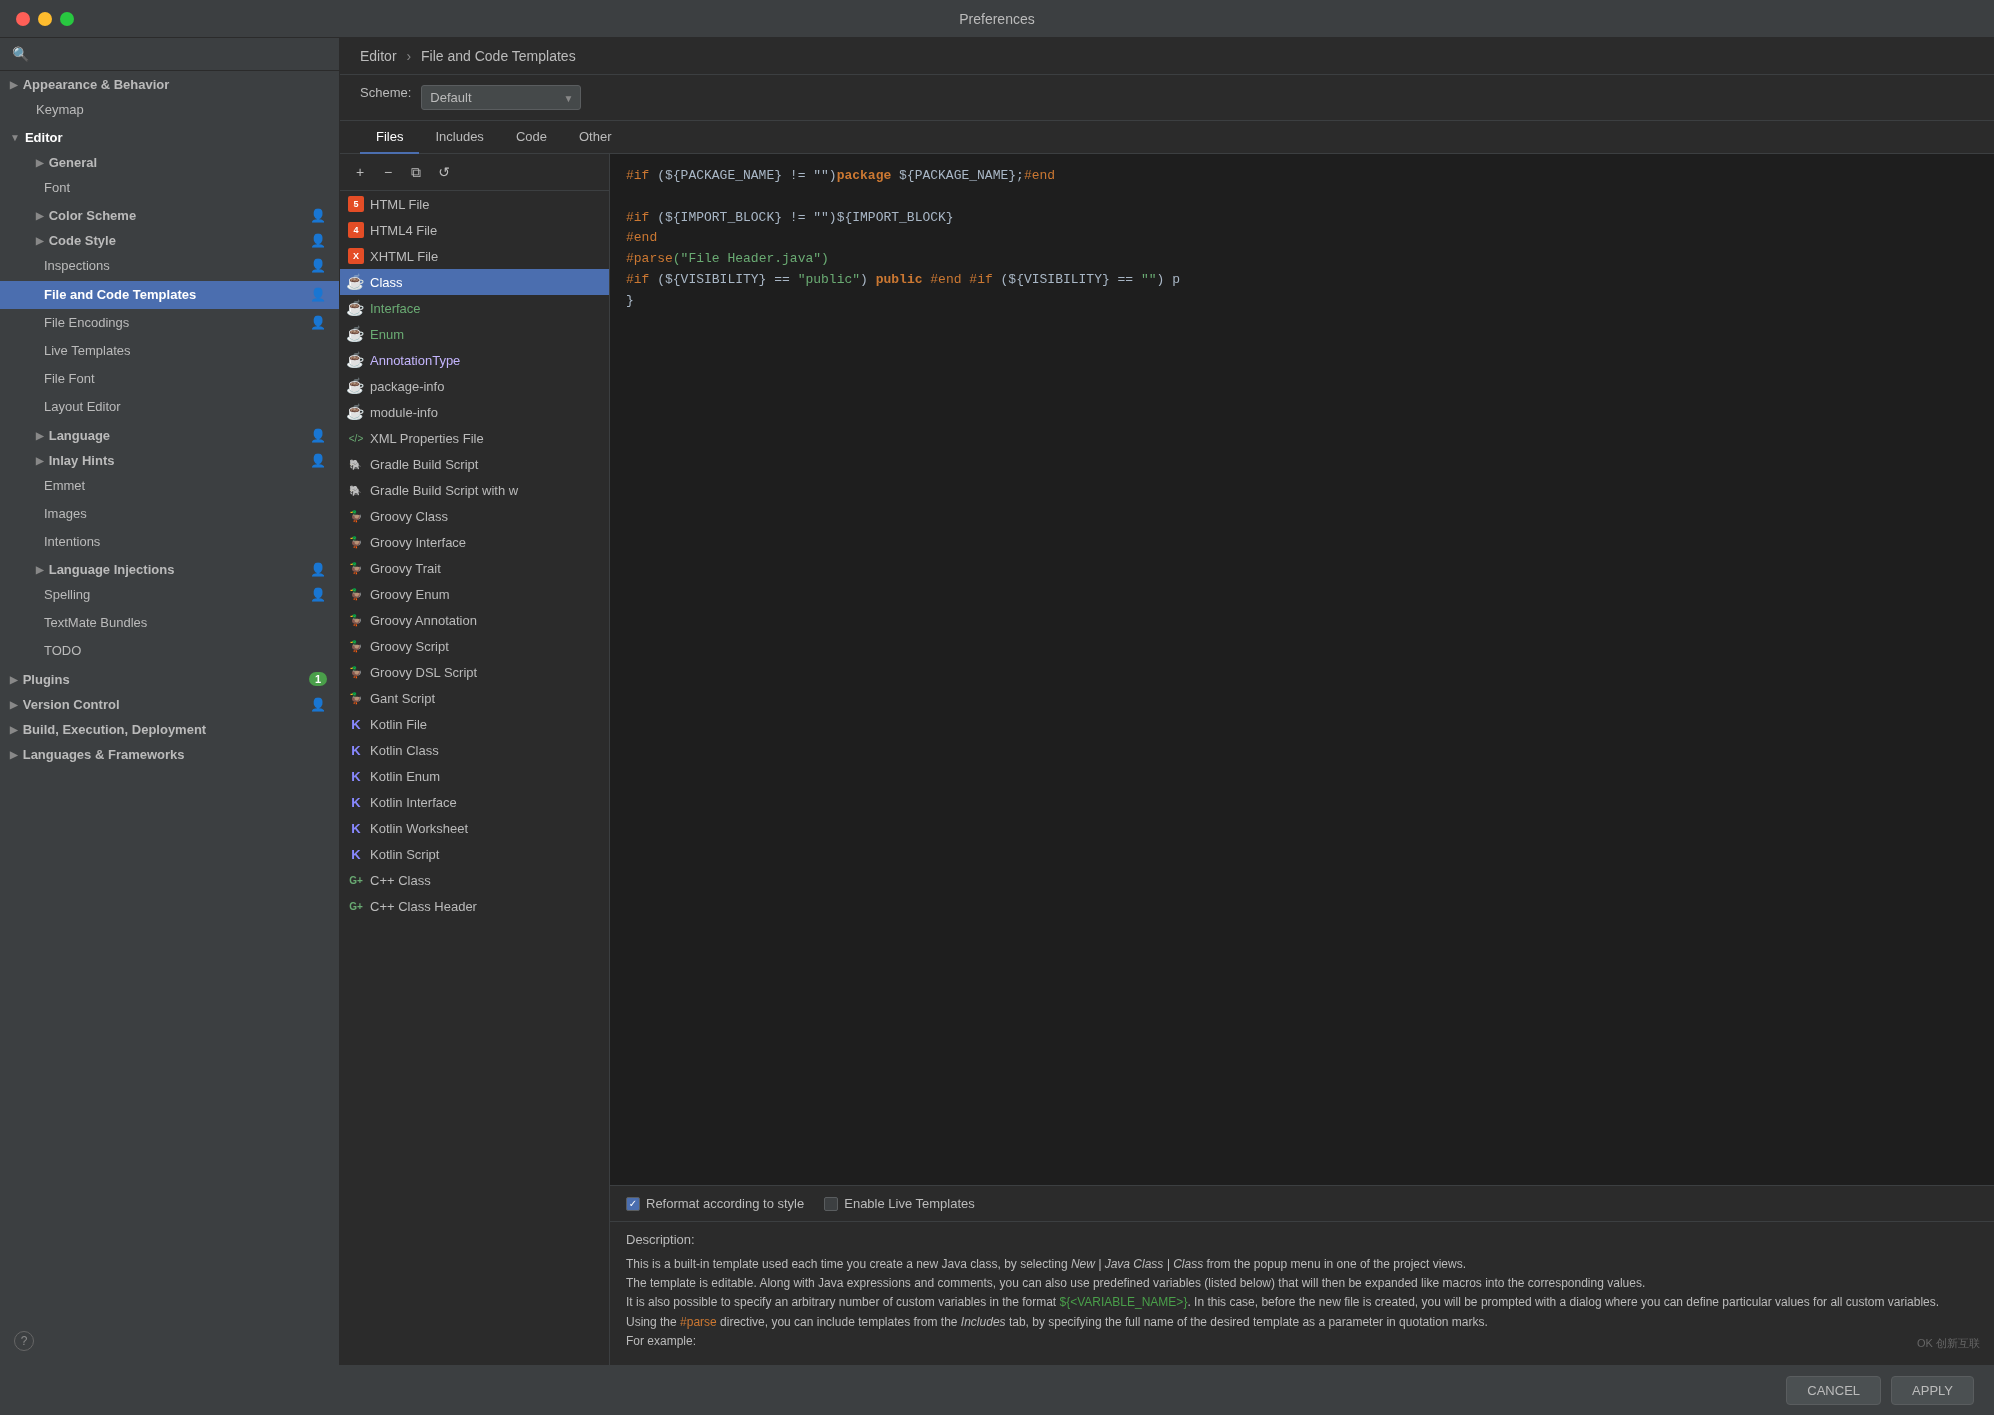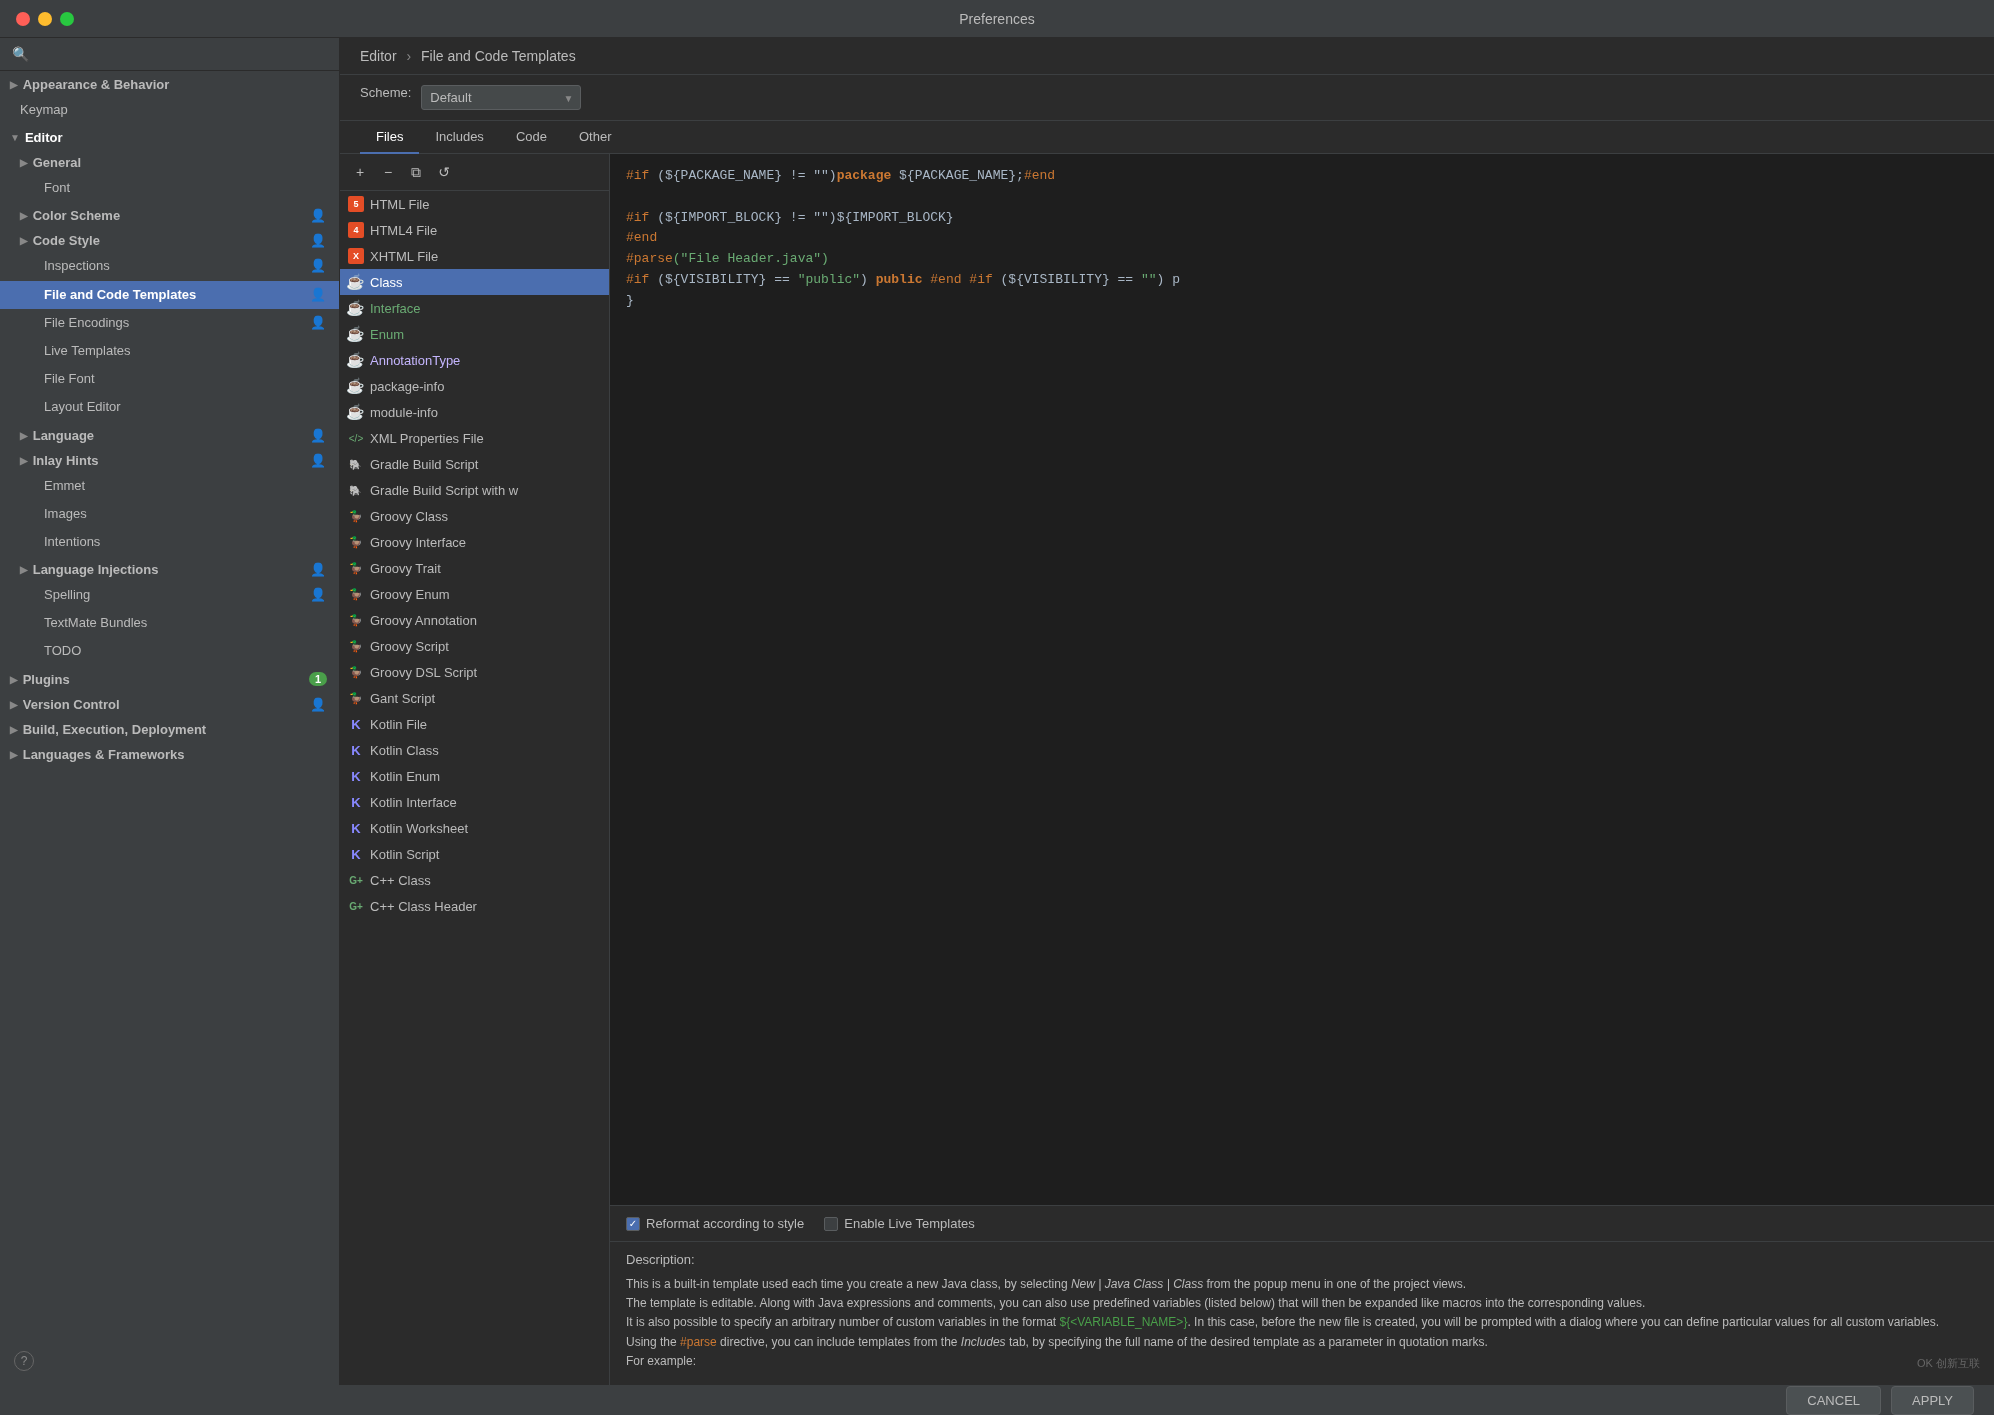--- a/index.html
+++ b/index.html
@@ -92,21 +92,21 @@
     .sidebar-section-header {
       padding: 6px 12px 4px 10px;
       font-weight: bold;
       color: #bbbbbb;
       display: flex;
       align-items: center;
       gap: 5px;
       cursor: pointer;
     }
     .chevron { font-size: 10px; color: #888; }
-    .indent1 { padding-left: 20px; }
+    .indent1 { padding-left: 20px; margin-left: 16px; }
     .indent2 { padding-left: 44px; }
     .badge {
       background: #4a9f4a;
       color: #fff;
       border-radius: 8px;
       padding: 1px 6px;
       font-size: 11px;
       margin-left: auto;
     }
     .person-icon {
@@ -343,21 +343,21 @@
     }
     .desc-text .italic { font-style: italic; }
     .desc-text .colored { color: #4a9f4a; }
     .desc-text .bold-kw { color: #cc7832; }
 
     
     .footer-bar {
       display: flex;
       justify-content: flex-end;
       gap: 10px;
-      padding: 0 20px;
+      padding: 10px 20px;
       border-top: 1px solid #3c3f41;
       background: #3c3f41;
       flex-shrink: 0;
     }
     .footer-btn {
       padding: 6px 20px;
       border-radius: 4px;
       border: 1px solid #5a5d5f;
       background: #4b5052;
       color: #bbbbbb;

